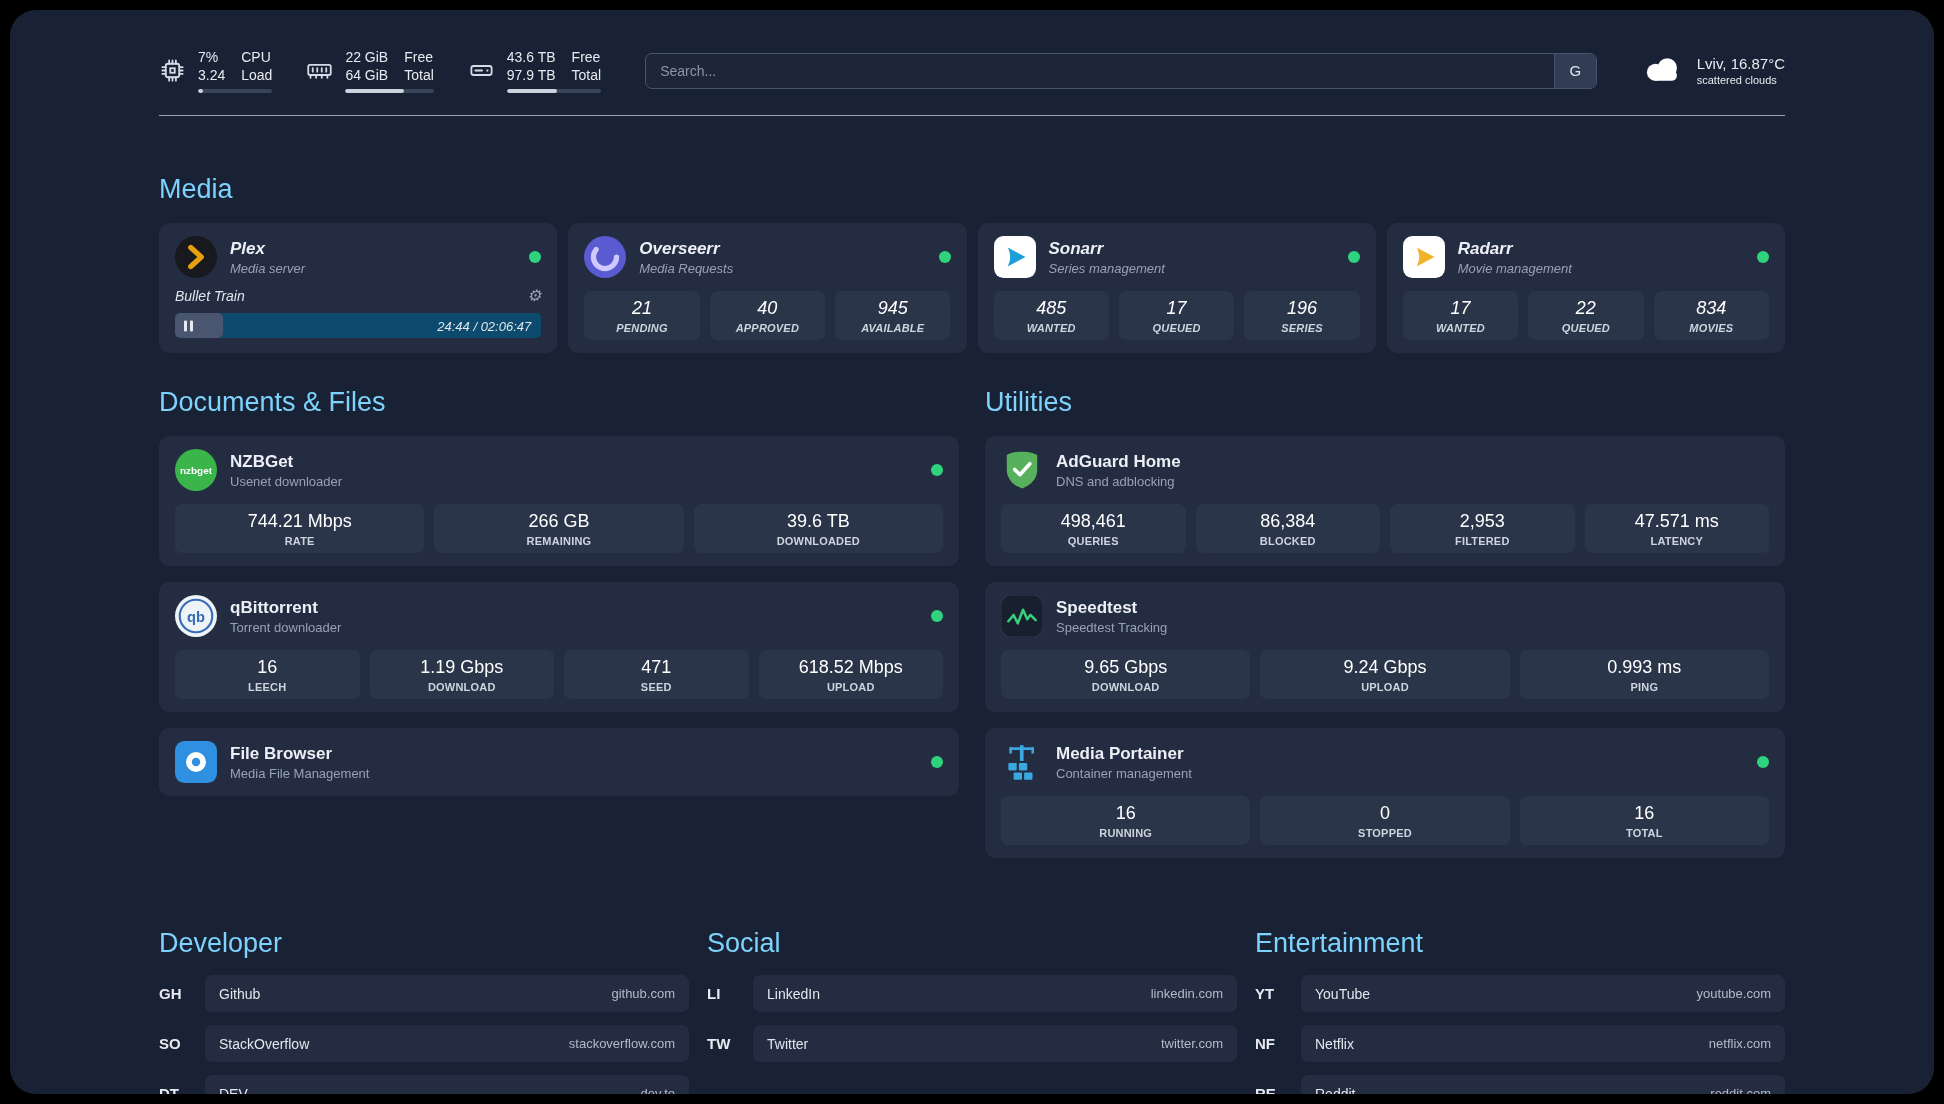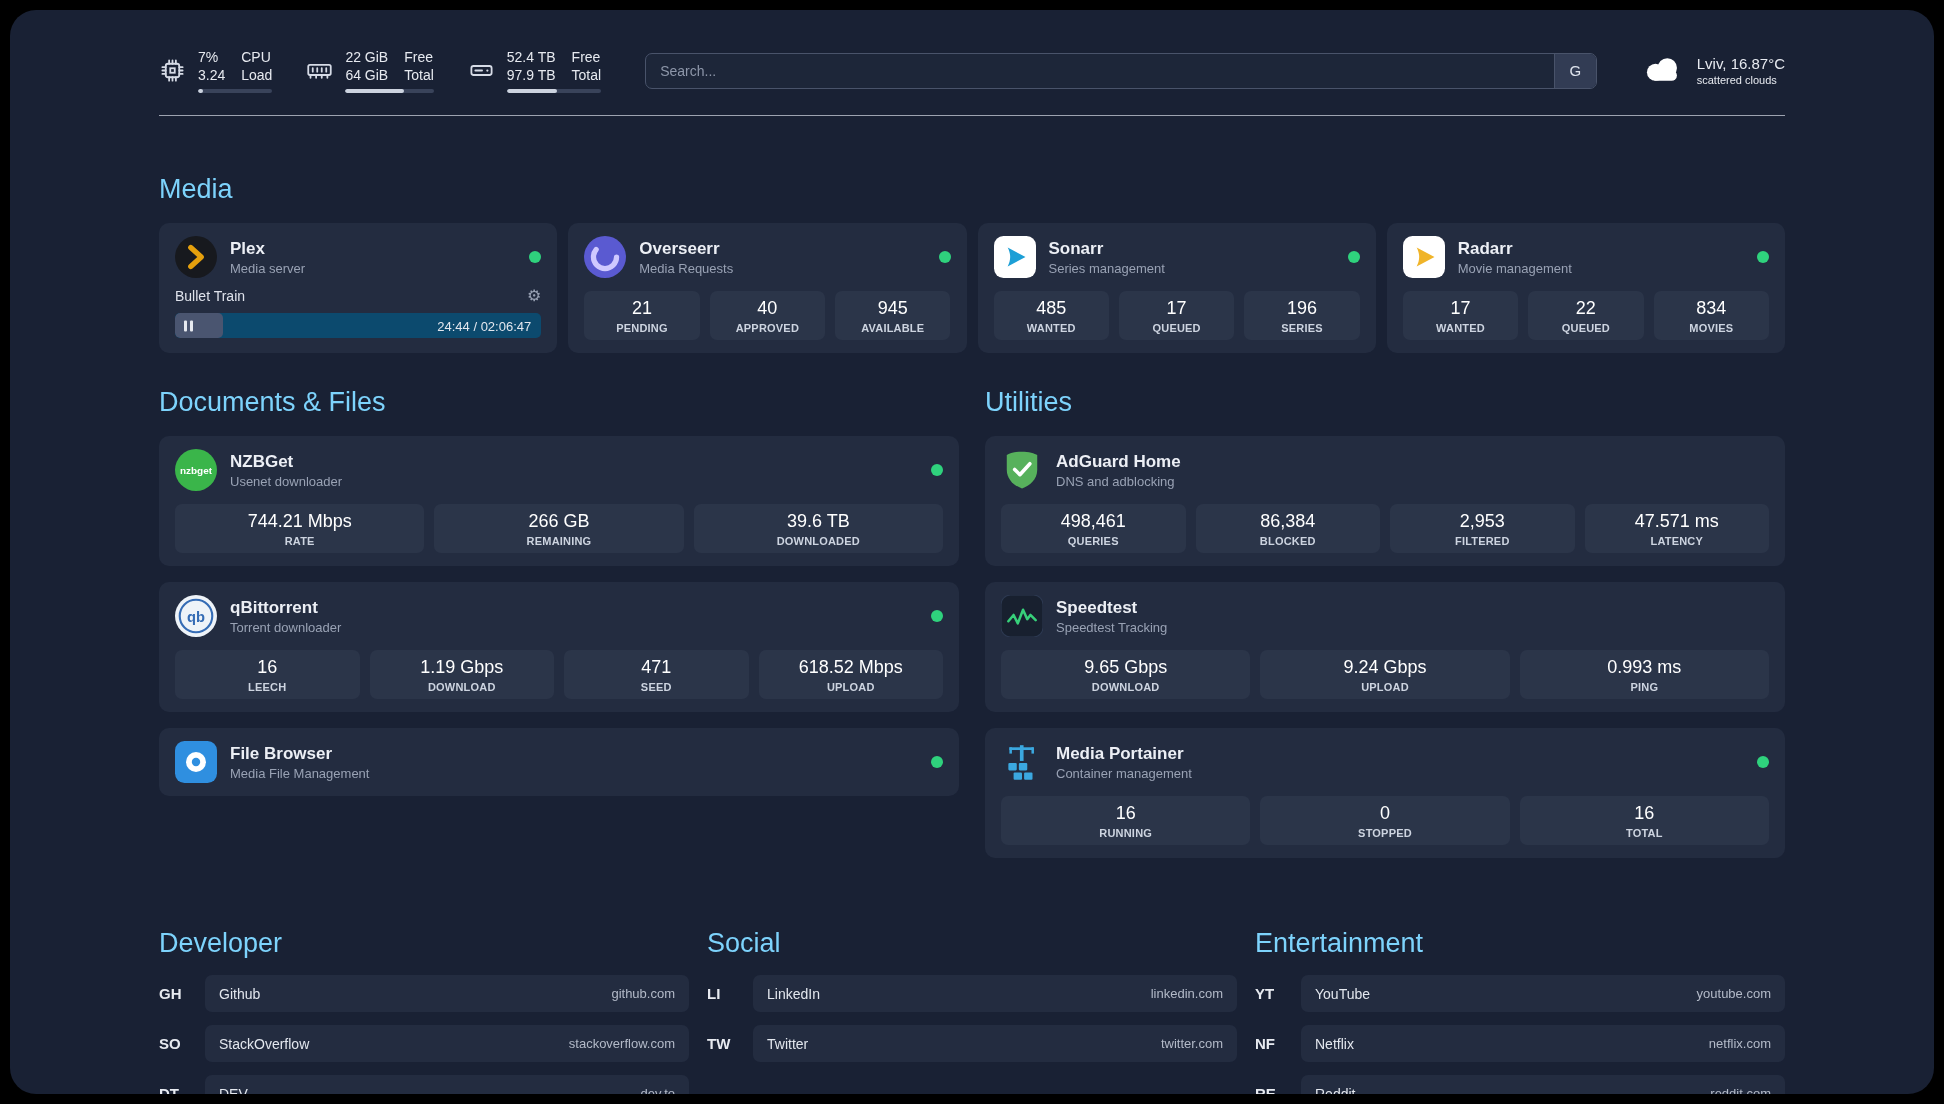--- a/index.html
+++ b/index.html
@@ -22,21 +22,21 @@
   .search input::placeholder { color: #8d96a9; }
   .g-btn { width: 42px; background: #323c54; border: none; border-left: 1px solid #49536a; color: #dfe4ee; font-size: 15px; font-family: inherit; cursor: pointer; }
   .weather { display: flex; align-items: center; gap: 12px; }
   .weather-loc { font-size: 15px; }
   .weather-cond { font-size: 11px; margin-top: 2px; }
   .divider { margin-top: 22px; border: none; border-top: 1px solid rgba(214,219,230,.7); }
 
   
   h2.sec { font-size: 27px; font-weight: 500; color: #7dd3fc; }
   .media-sec { margin-top: 58px; }
-  .media-grid { margin-top: 18px; display: grid; grid-template-columns: repeat(4, 1fr); gap: 11px; }
+  .media-grid { margin-top: 18px; display: grid; grid-template-columns: repeat(4, 1fr); gap: 11px; font-style: italic; }
   .media-grid .card { min-height: 130px; display: flex; flex-direction: column; }
   .media-grid .stats { margin-top: auto; }
 
   .card { background: #232c40; border-radius: 10px; padding: 13px 16px; }
   .card-head { display: flex; align-items: center; gap: 13px; }
   .icon { width: 42px; height: 42px; flex: 0 0 42px; }
   .icon svg { width: 100%; height: 100%; display: block; }
   .head-text { display: flex; flex-direction: column; gap: 2px; }
   .app-name { font-size: 17px; font-weight: 600; color: #eceff5; }
   .app-sub { font-size: 13px; color: #99a2b4; }
@@ -131,21 +131,21 @@
           <span class="m-icon">
             <svg width="27" height="27" viewBox="0 0 24 24" fill="none" stroke="currentColor" stroke-width="1.6" stroke-linecap="round">
               <rect x="3" y="8" width="18" height="8" rx="2"></rect>
               <circle cx="17.2" cy="12" r="1" fill="currentColor" stroke="none"></circle>
               <path d="M6.5 12h6"></path>
             </svg>
           </span>
           <div class="m-body">
             <div class="m-row">
               <div class="m-col">
-                <span>52.4 TB</span>
+                <span>43.6 TB</span>
                 <span>97.9 TB</span>
               </div>
               <div class="m-col">
                 <span>Free</span>
                 <span>Total</span>
               </div>
             </div>
             <div class="m-bar">
                 <div class="m-fill" style="width: 53%;"></div>
               </div>

